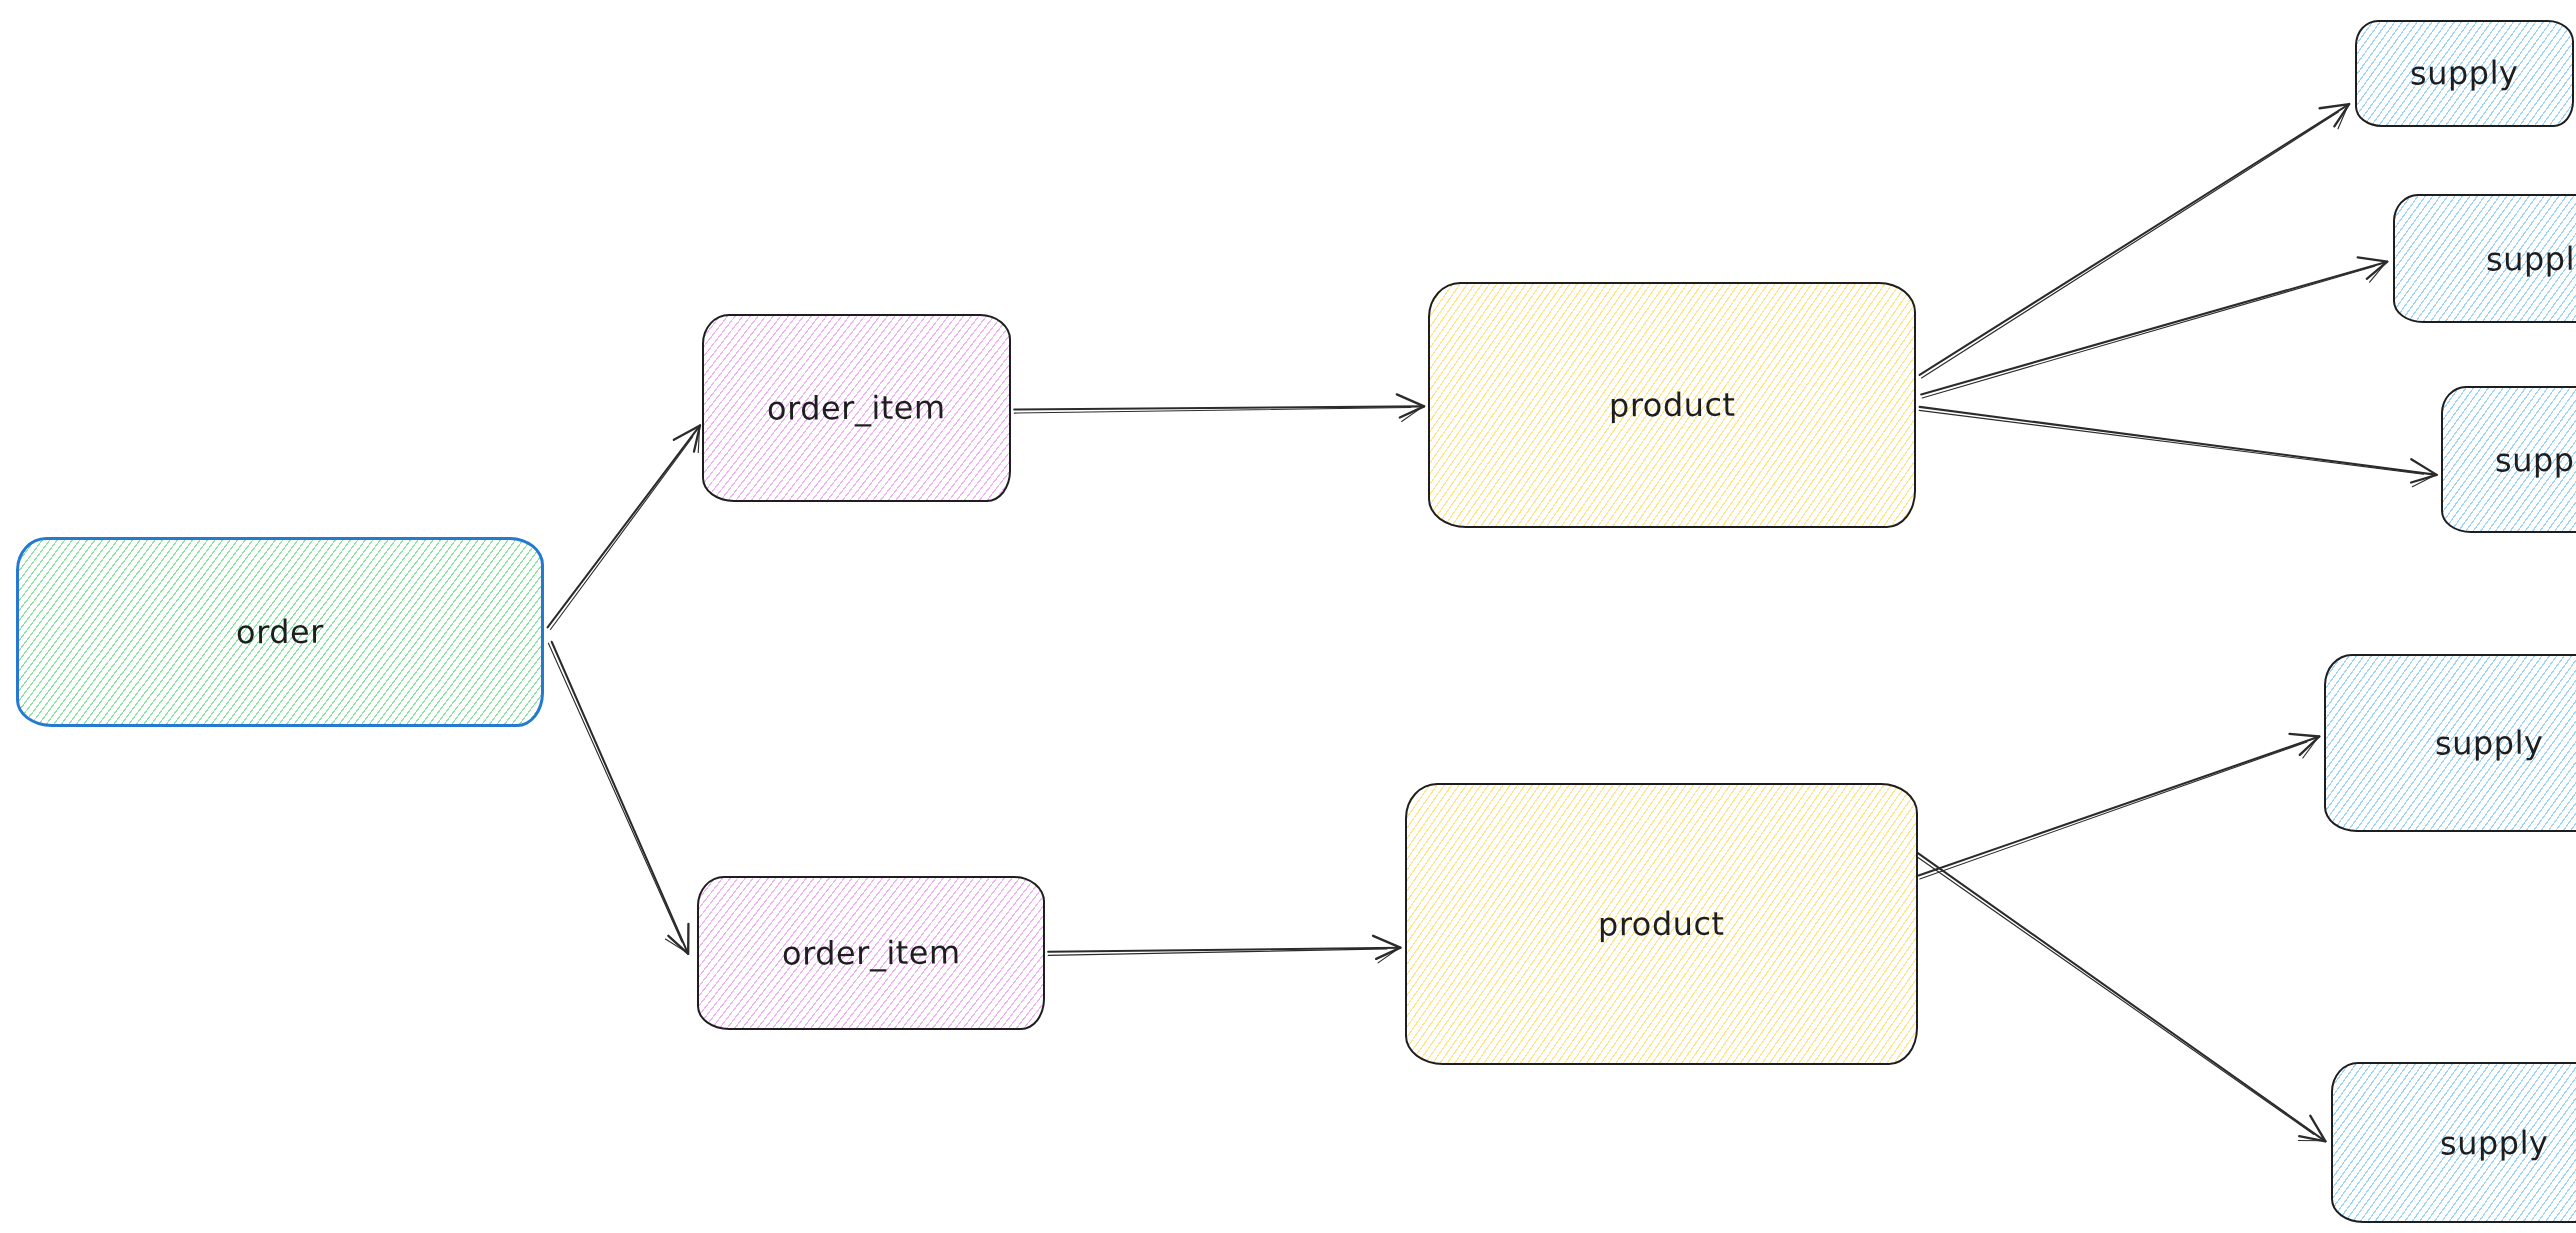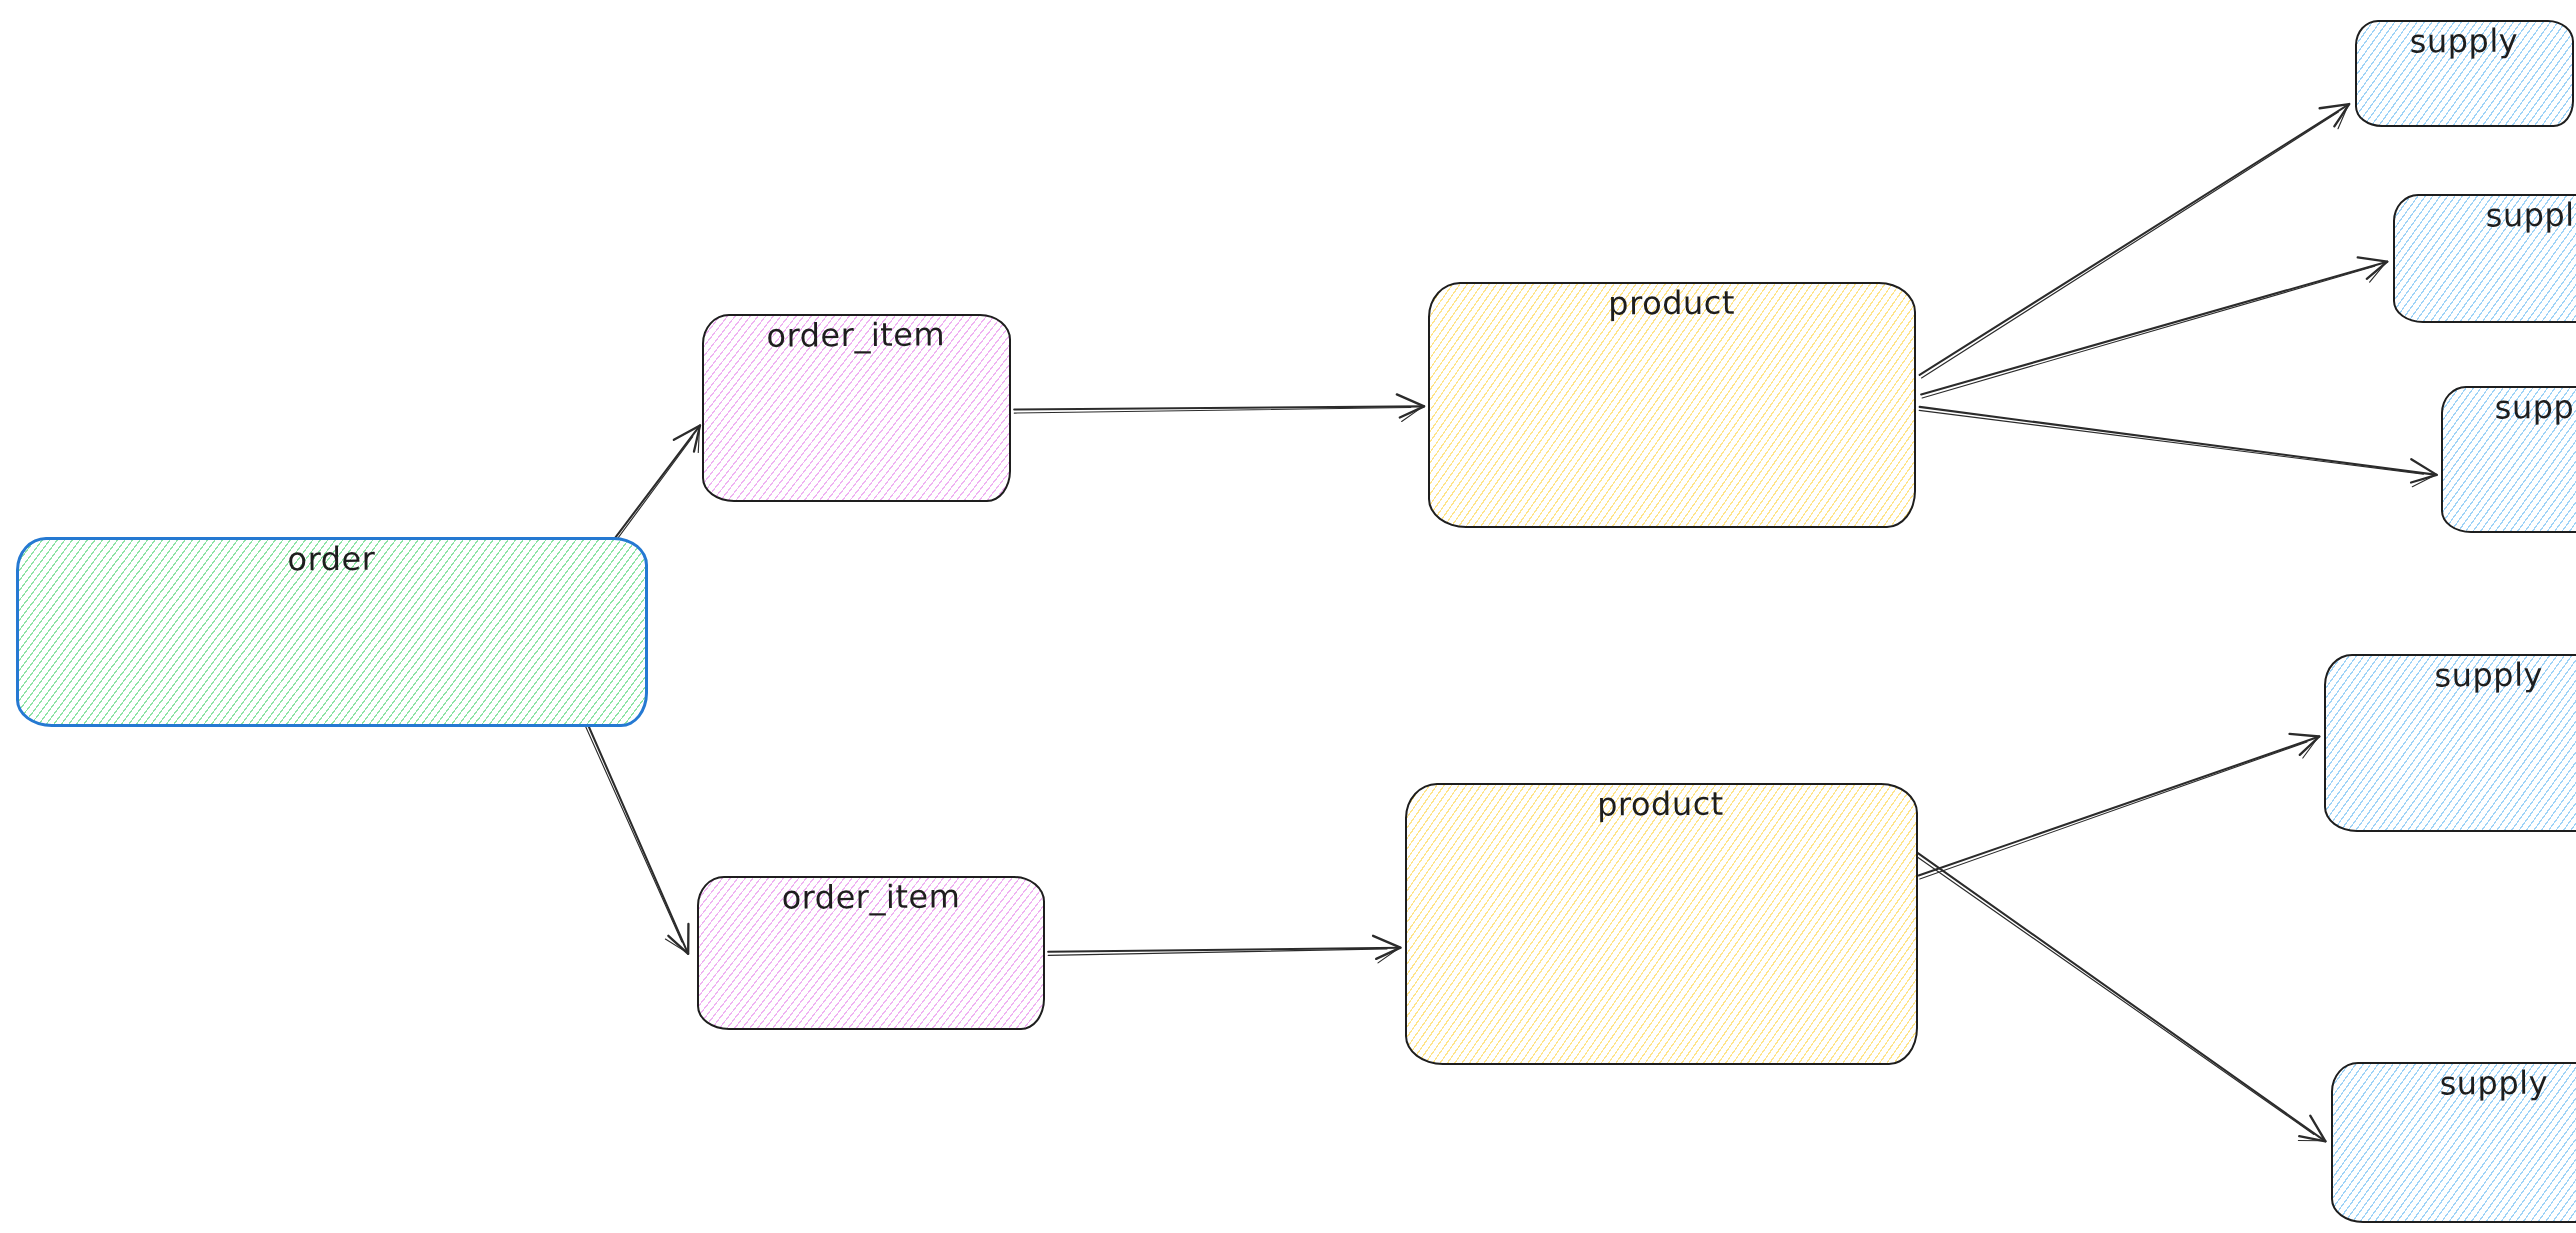--- a/index.html
+++ b/index.html
@@ -24,20 +24,21 @@
   .node-layer {
     position: absolute;
     left: 0; top: 0;
     width: 2700px;
     height: 1233px;
   }
   .node {
     position: absolute;
     box-sizing: border-box;
     display: flex;
+    align-items: center;
     justify-content: center;
     background-color: #ffffff;
     border-style: solid;
     border-color: #1e1e1e;
   }
   .node .label {
     color: #1e1e1e;
     font-size: 32px;
     letter-spacing: 0.5px;
     white-space: nowrap;
@@ -99,21 +100,21 @@
         <path d="M 4497.3 1434.8 L 4470.0 1471.8" stroke="#2b2b2b" stroke-width="2.2" fill="none" stroke-linecap="round"></path>
       </g>
       <g>
         <path d="M 3722.0 1656.0 L 4514.0 2216.0" stroke="#2b2b2b" stroke-width="4" fill="none" stroke-linecap="round"></path>
         <path d="M 3718.0 1661.7 L 4491.6 2202.6" stroke="#2b2b2b" stroke-width="2.2" fill="none" stroke-linecap="round"></path>
         <path d="M 4484.4 2166.1 L 4514 2216 L 4463.0 2205.9" stroke="#2b2b2b" stroke-width="4.5" fill="none" stroke-linecap="round" stroke-linejoin="round"></path>
         <path d="M 4507.4 2215.0 L 4461.4 2214.3" stroke="#2b2b2b" stroke-width="2.2" fill="none" stroke-linecap="round"></path>
       </g>
     </svg>
   <div class="node-layer">
-      <div class="node" style="left: 15.5px; top: 537px; width: 632px; height: 190px; border-width: 3.1px; border-color: rgb(37, 121, 210); border-radius: 30px 34px 27px 36px / 33px 28px 34px 27px; background-image: repeating-linear-gradient(127deg, rgb(141, 227, 164) 0px, rgb(141, 227, 164) 1.2px, transparent 1.2px, transparent 6px);">
+      <div class="node" style="left: 15.5px; top: 537px; width: 528px; height: 190px; border-width: 3.1px; border-color: rgb(37, 121, 210); border-radius: 30px 34px 27px 36px / 33px 28px 34px 27px; background-image: repeating-linear-gradient(127deg, rgb(141, 227, 164) 0px, rgb(141, 227, 164) 1.2px, transparent 1.2px, transparent 6px);">
         <span class="label">order</span>
       </div>
       <div class="node" style="left: 702px; top: 314px; width: 309px; height: 188px; border-width: 2.3px; border-color: rgb(30, 30, 30); border-radius: 27px 31px 24px 32px / 29.5px 25.5px 31px 24px; background-image: repeating-linear-gradient(128deg, rgb(239, 179, 242) 0px, rgb(239, 179, 242) 1.2px, transparent 1.2px, transparent 6px);">
         <span class="label">order_item</span>
       </div>
       <div class="node" style="left: 697px; top: 876px; width: 348px; height: 154px; border-width: 2.3px; border-color: rgb(30, 30, 30); border-radius: 27px 31px 24px 32px / 29.5px 25.5px 31px 24px; background-image: repeating-linear-gradient(128deg, rgb(239, 179, 242) 0px, rgb(239, 179, 242) 1.2px, transparent 1.2px, transparent 6px);">
         <span class="label">order_item</span>
       </div>
       <div class="node" style="left: 1428px; top: 282px; width: 488px; height: 246px; border-width: 2.3px; border-color: rgb(30, 30, 30); border-radius: 32px 37px 29px 38px / 35px 30px 37px 29px; background-image: repeating-linear-gradient(125deg, rgb(255, 228, 138) 0px, rgb(255, 228, 138) 1.2px, transparent 1.2px, transparent 6px);">
         <span class="label">product</span>

